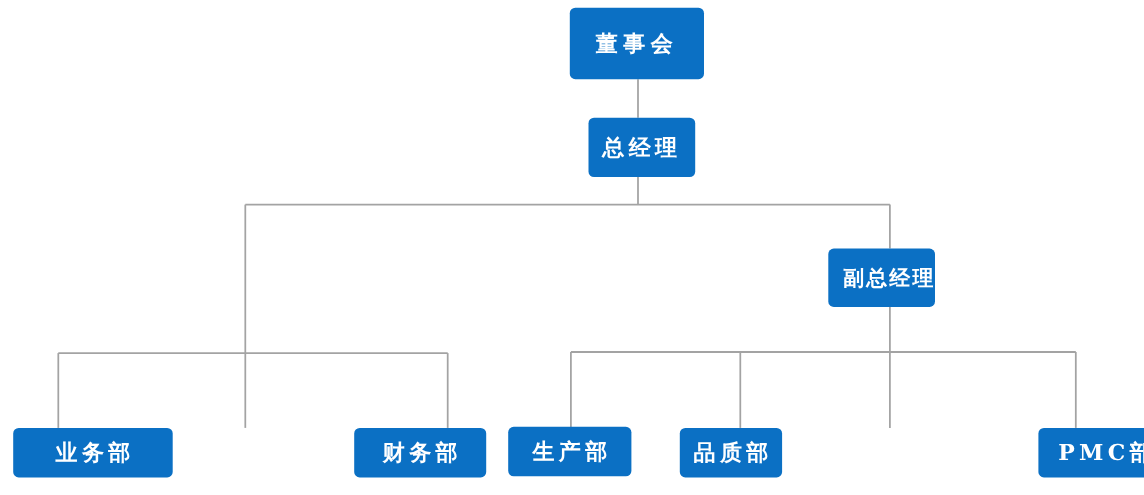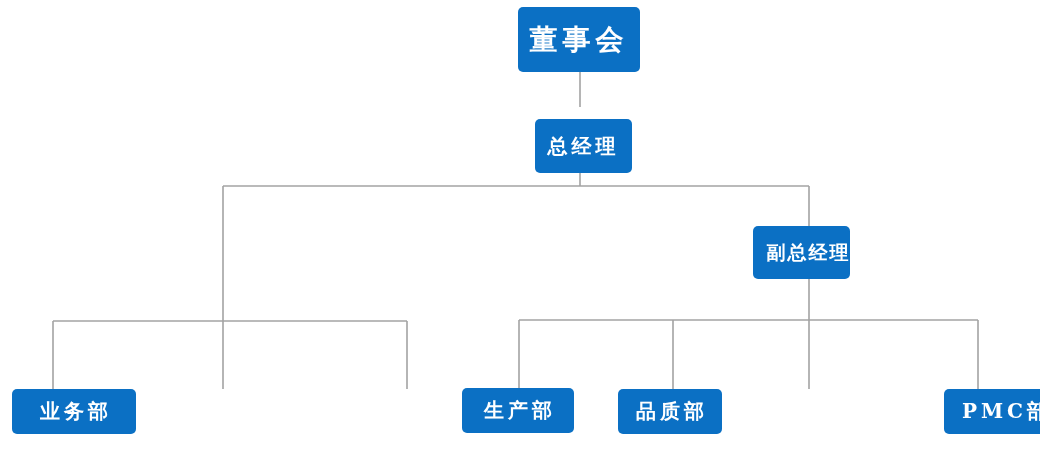--- a/index.html
+++ b/index.html
@@ -39,32 +39,32 @@
     border-radius: 5px;
     display: flex;
     align-items: center;
     justify-content: center;
     font-weight: bold;
     text-align: center;
     box-sizing: border-box;
     white-space: nowrap;
   }
   
-  .n-board { left: 518px; top: 7px;  width: 122px; height: 65px; font-size: 28px; letter-spacing: 5px; padding-left: 0; }
+  .n-board { left: 518px; top: 7px;  width: 122px; height: 65px; font-size: 20px; letter-spacing: 5px; padding-left: 0; }
   
-  .n-gm    { left: 535px; top: 107px; width: 97px;  height: 54px; font-size: 20px; letter-spacing: 4px; padding-left: 0; margin-top: 12px; }
+  .n-gm    { left: 535px; top: 107px; width: 97px;  height: 54px; font-size: 20px; letter-spacing: 4px; padding-left: 0; }
   
   .n-dgm   { left: 753px; top: 226px; width: 97px;  height: 53px; font-size: 19px; letter-spacing: 2px; padding-left: 14px; }
   
   .dept    { top: 389px; height: 45px; font-size: 20px; letter-spacing: 4px; padding-left: 4px; }
-  .n-business    { left: 12px;  width: 124px; }
+  .n-business    { left: 12px;  width: 145px; }
   .n-admin       { left: 163px; width: 119px; }
   .n-finance     { left: 322px; width: 120px; }
   .n-production  { left: 462px; top: 388px; width: 112px; }
-  .n-quality     { left: 618px; width: 104px; }
+  .n-quality     { left: 618px; width: 93px; }
   .n-engineering { left: 755px; width: 110px; }
   .n-pmc         { left: 944px; width: 121px; }
 </style>
 </head>
 <body>
 
 <div class="canvas">
 
   <svg class="connectors" viewBox="0 0 1040 450" xmlns="http://www.w3.org/2000/svg" aria-hidden="true">
 
@@ -90,17 +90,18 @@
     <line x1="519" y1="320" x2="519" y2="389"></line>
     <line x1="673" y1="320" x2="673" y2="389"></line>
     <line x1="978" y1="320" x2="978" y2="389"></line>
   </svg>
 
   <div class="node n-board">董事会</div>
   <div class="node n-gm">总经理</div>
   <div class="node n-dgm">副总经理</div>
 
   <div class="node dept n-business">业务部</div>
+  <div class="node dept n-finance">财务部</div>
   <div class="node dept n-production">生产部</div>
   <div class="node dept n-quality">品质部</div>
   <div class="node dept n-pmc">PMC部</div>
 
 </div>
 
 </body></html>

